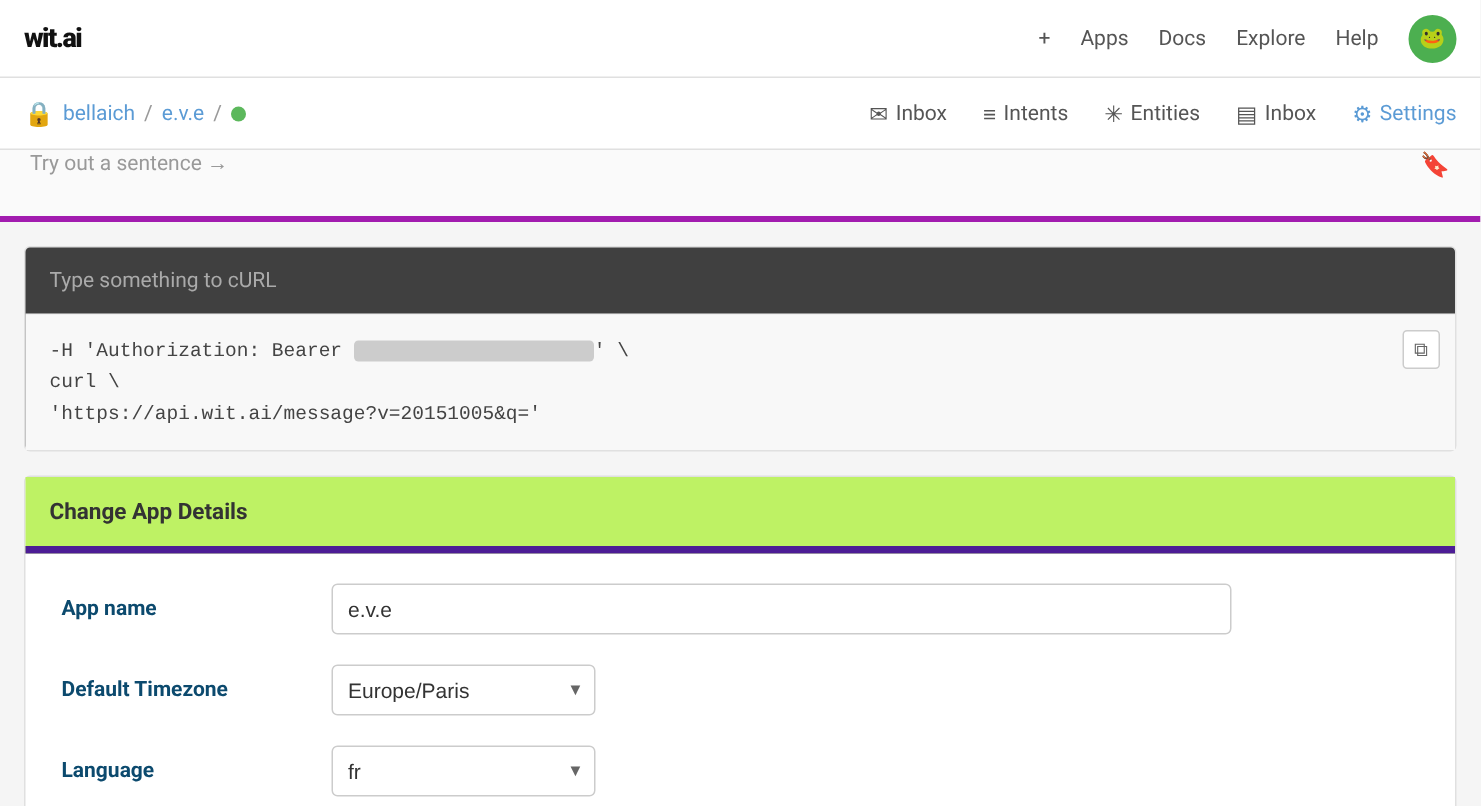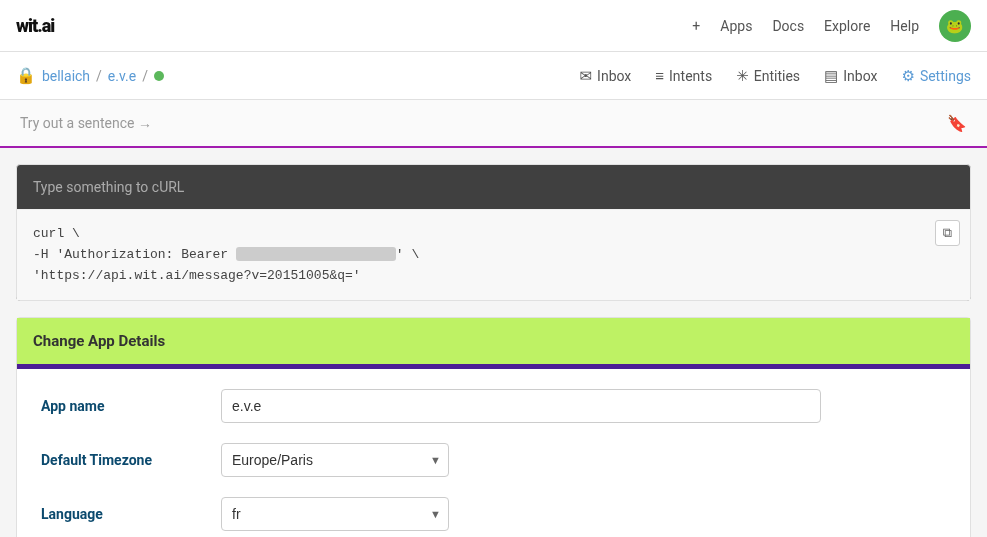--- a/index.html
+++ b/index.html
@@ -45,23 +45,22 @@
     .breadcrumb-current { color: #5b9bd5; text-decoration: none; font-size: 14px; }
     .breadcrumb-dot { width: 10px; height: 10px; border-radius: 50%; background: #5cb85c; display: inline-block; }
     .breadcrumb-right { display: flex; align-items: center; gap: 24px; }
     .nav-item { display: flex; align-items: center; gap: 5px; color: #555; text-decoration: none; font-size: 14px; cursor: pointer; }
     .nav-item.active { color: #5b9bd5; }
     .nav-icon { font-size: 15px; }
 
     
     .try-bar {
       background: #fafafa;
-      border-bottom: 2px solid #a21caf;
-      display: flex;
-      align-items: center;
+      border-bottom: 4px solid #a21caf;
+      display: flex;
       justify-content: space-between;
       padding: 0 20px;
       height: 48px;
     }
     .try-bar-text { color: #999; font-size: 14px; }
     .bookmark-icon { color: #999; font-size: 16px; cursor: pointer; }
 
     
     .main { padding: 16px; }
 
@@ -141,21 +140,21 @@
       height: 34px;
       border: 1px solid #ccc;
       border-radius: 4px;
       padding: 6px 10px;
       font-size: 14px;
       color: #333;
       outline: none;
     }
     .form-select-wrap {
       position: relative;
-      width: 228px;
+      width: 176px;
     }
     .form-select {
       width: 100%;
       height: 34px;
       border: 1px solid #ccc;
       border-radius: 4px;
       padding: 6px 28px 6px 10px;
       font-size: 14px;
       color: #333;
       background: #fff;
@@ -229,24 +228,24 @@
 <div class="try-bar">
   <span class="try-bar-text">Try out a sentence →</span>
   <span class="bookmark-icon">🔖</span>
 </div>
 
 <div class="main">
 
   <div class="curl-section">
     <div class="curl-header">Type something to cURL</div>
     <div class="curl-body">
-      <div>curl \</div>
       <div>
         <span>  -H 'Authorization: Bearer </span><span class="token-blur"></span><span>' \</span>
       </div>
+      <div>curl \</div>
       <div>  'https://api.wit.ai/message?v=20151005&amp;q='</div>
       <button class="curl-copy-btn">
         <span>⧉</span>
       </button>
     </div>
   </div>
 
   <div class="settings-section">
     <div class="settings-header">Change App Details</div>
     <div class="settings-body">

